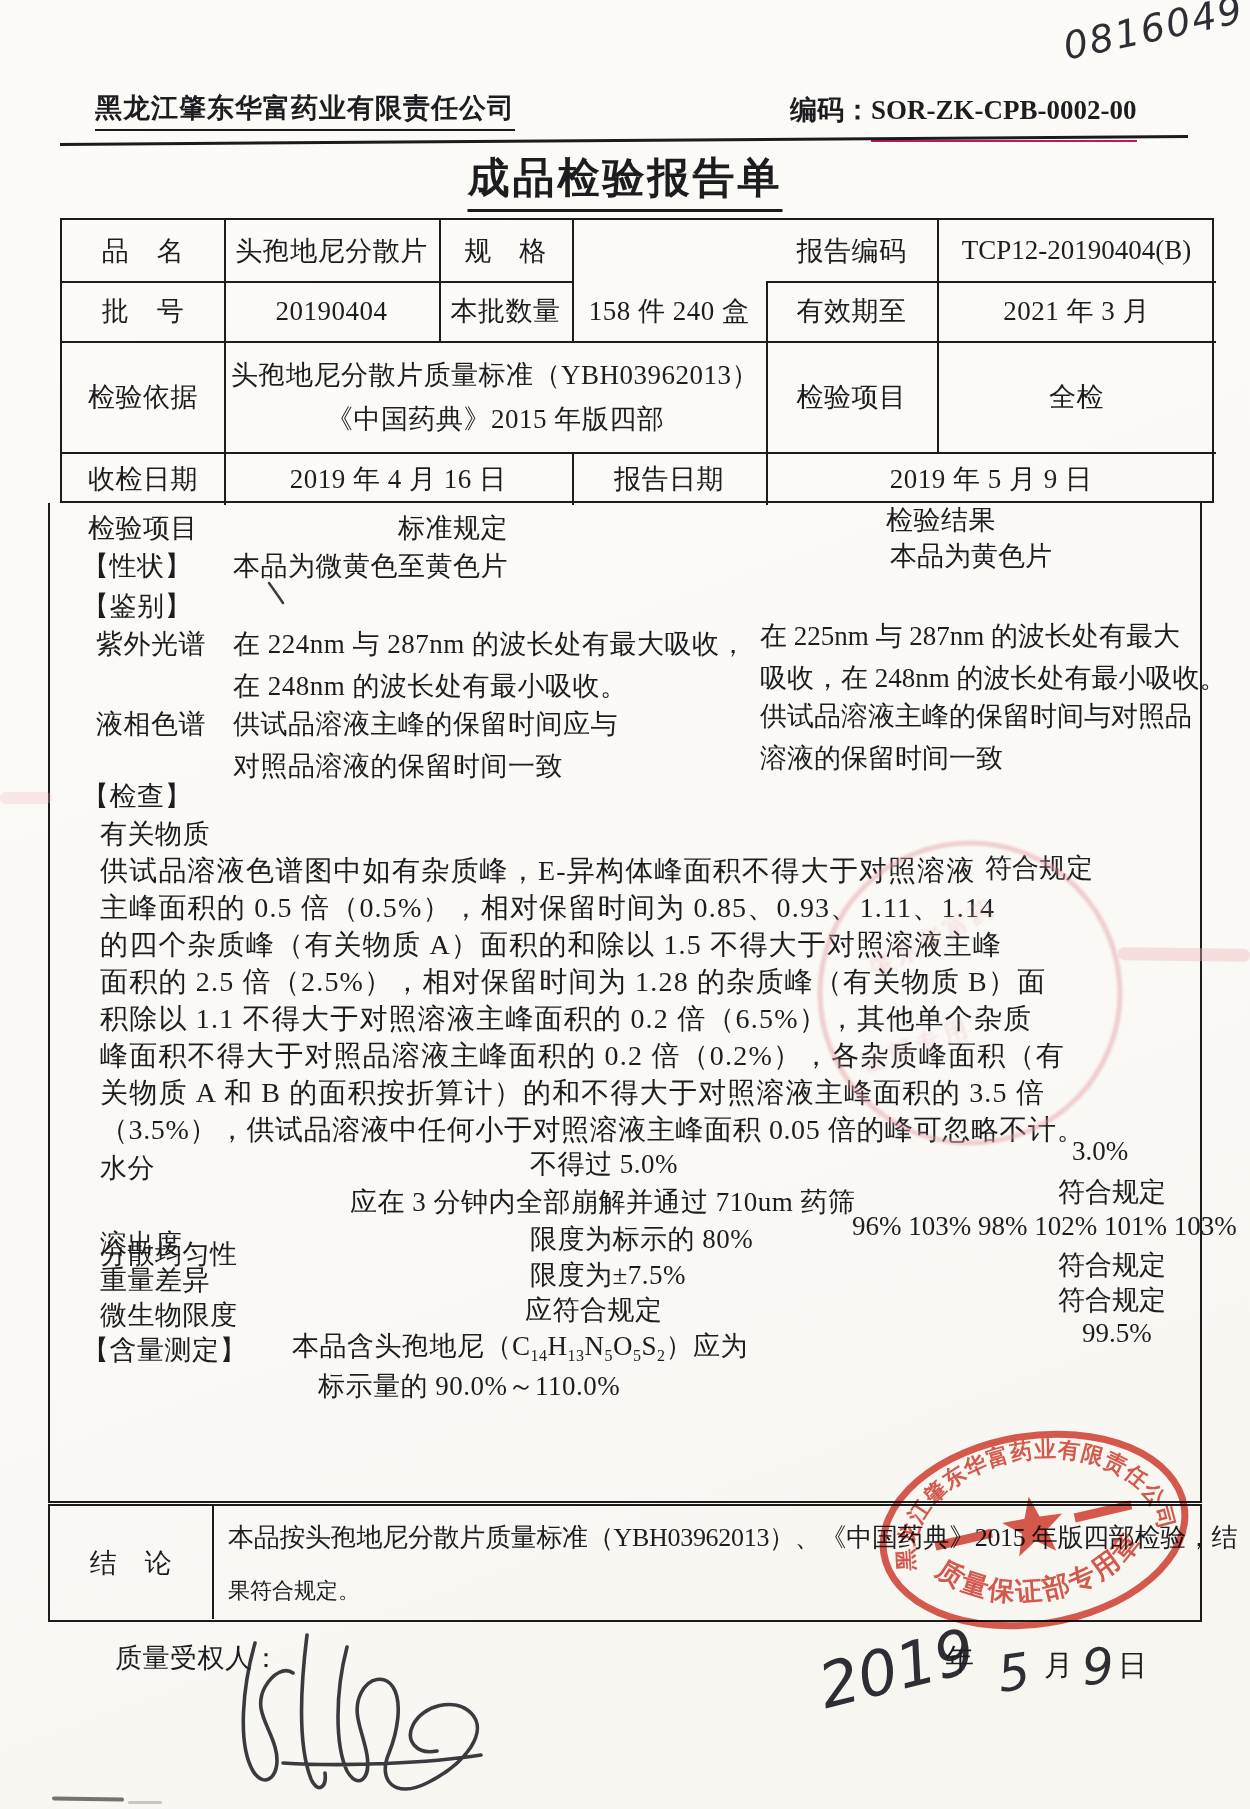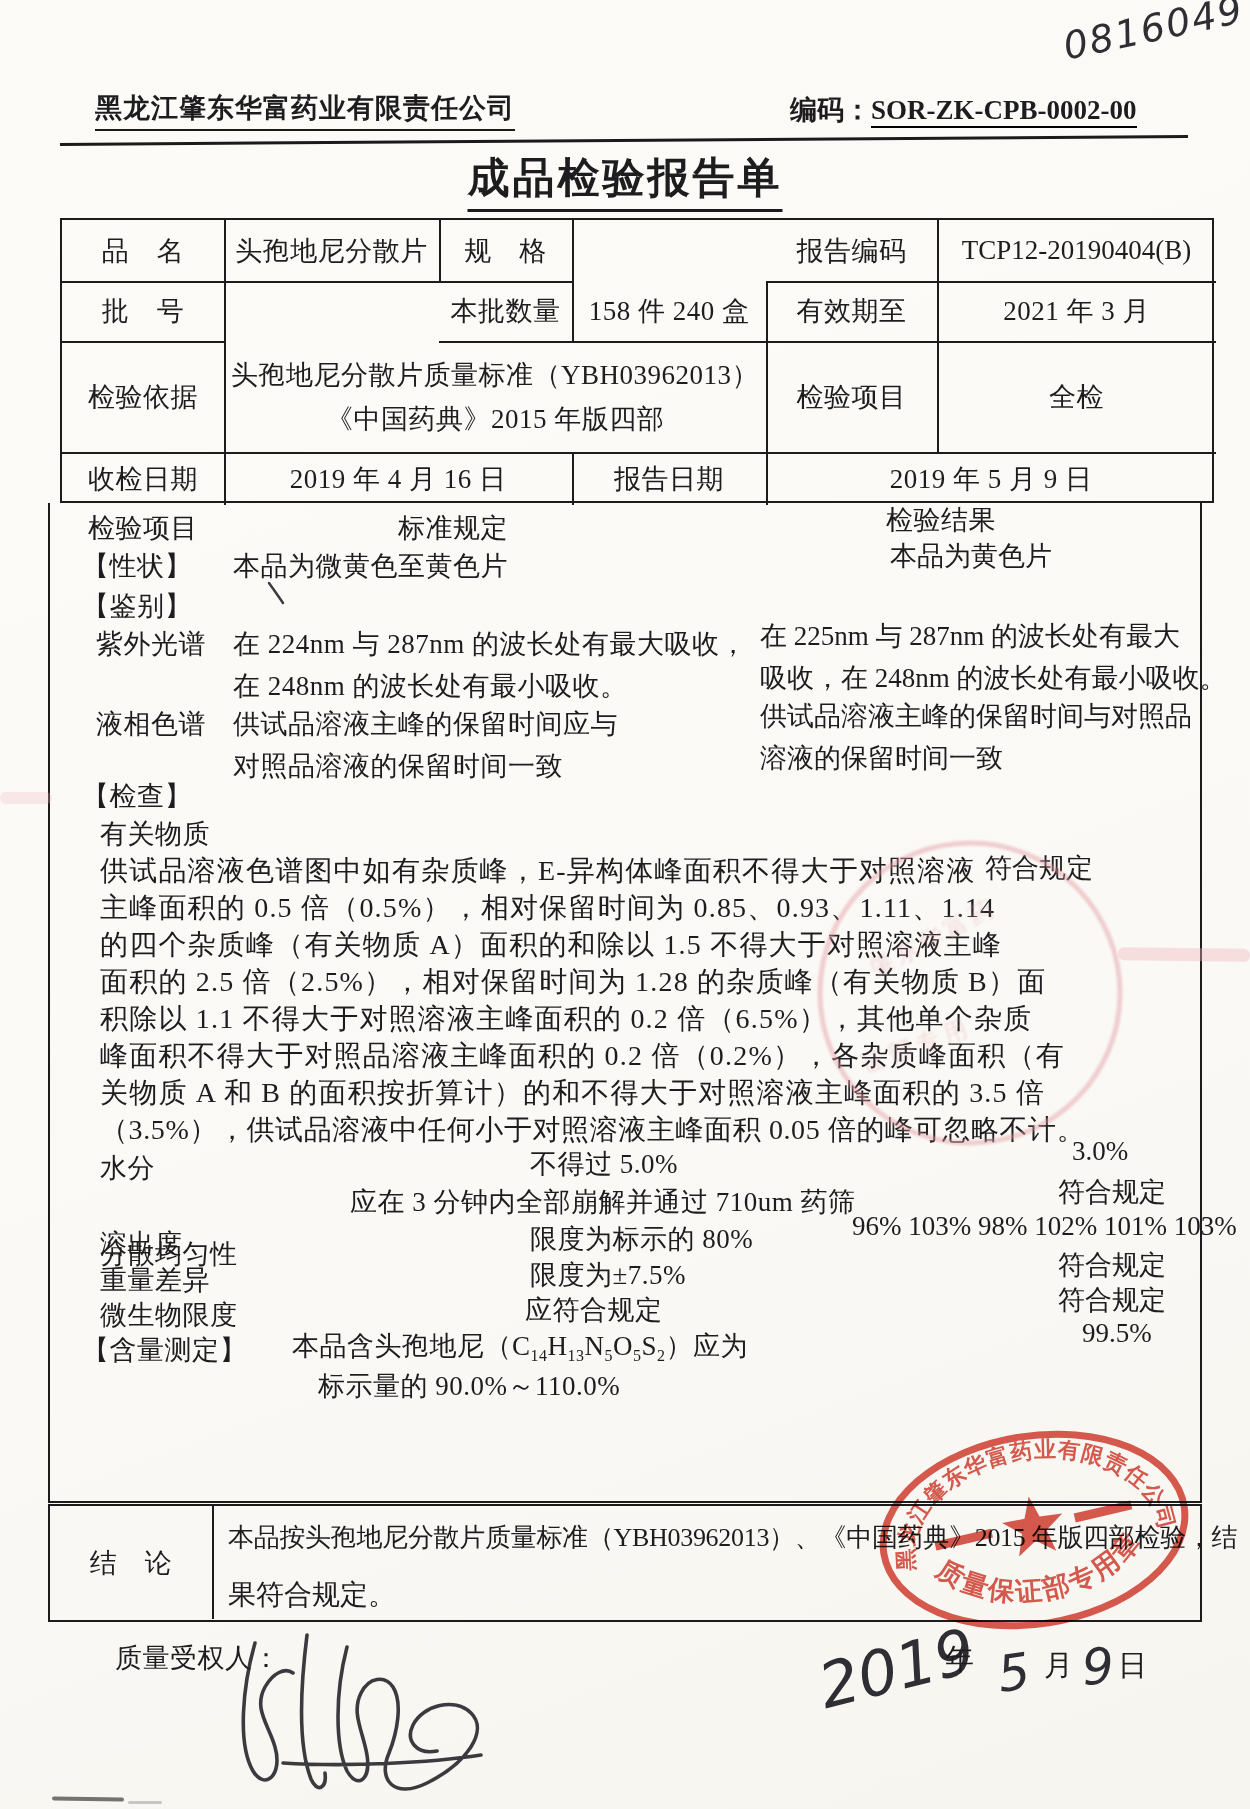--- a/index.html
+++ b/index.html
@@ -25,36 +25,37 @@
   .smear{position:absolute;border-radius:6px;}
 </style>
 </head>
 <body>
 
 <div class="abs hw" style="left:1062px;top:6px;font-size:38px;transform:rotate(-12deg);letter-spacing:2px;">0816049</div>
 
 <div class="abs" style="left:95px;top:90px;font-size:27px;font-weight:bold;letter-spacing:1px;border-bottom:2.5px solid #1b1b1b;padding-bottom:3px;">黑龙江肇东华富药业有限责任公司</div>
 
 <div class="abs" style="left:790px;top:92px;font-size:27px;font-weight:bold;">
-  <span>编码：</span><span style="border-bottom:2px solid #000000;padding-bottom:1px;">SOR-ZK-CPB-0002-00</span>
+  <span>编码：</span><span style="border-bottom:2px solid #be185d;padding-bottom:15px;">SOR-ZK-CPB-0002-00</span>
 </div>
 
 <div class="rule" style="left:60px;top:139px;width:1128px;height:3px;transform:rotate(-0.4deg);"></div>
 
 <div class="abs" style="left:625px;top:150px;transform:translateX(-50%);font-size:42px;font-weight:bold;letter-spacing:3px;border-bottom:3px solid #1b1b1b;padding-bottom:3px;">成品检验报告单</div>
 
 <div class="box" style="left:48px;top:218px;width:1154px;height:285px;margin-left:12px;">
 
   <div class="cell bR bB" style="left:0;top:0;width:162px;height:61px;">品　名</div>
   <div class="cell bR bB" style="left:162px;top:0;width:215px;height:61px;">头孢地尼分散片</div>
   <div class="cell bR bB" style="left:377px;top:0;width:133px;height:61px;">规　格</div>
   <div class="cell bR bB" style="left:704px;top:0;width:171px;height:61px;">报告编码</div>
   <div class="cell bB" style="left:875px;top:0;width:279px;height:61px;letter-spacing:0;">TCP12-20190404(B)</div>
 
   <div class="cell bR bB" style="left:0;top:61px;width:162px;height:60px;">批　号</div>
+  <div class="cell bR bB" style="left:162px;top:61px;width:215px;height:60px;">20190404</div>
   <div class="cell bR bB" style="left:377px;top:61px;width:133px;height:60px;">本批数量</div>
   <div class="cell bR bB" style="left:510px;top:61px;width:194px;height:60px;">158 件 240 盒</div>
   <div class="cell bR bB" style="left:704px;top:61px;width:171px;height:60px;">有效期至</div>
   <div class="cell bB" style="left:875px;top:61px;width:279px;height:60px;">2021 年 3 月</div>
 
   <div class="cell bR bB" style="left:0;top:121px;width:162px;height:111px;">检验依据</div>
   <div class="cell bR bB" style="left:162px;top:121px;width:542px;height:111px;flex-direction:column;justify-content:center;gap:8px;">
     <div>头孢地尼分散片质量标准（YBH03962013）</div>
     <div>《中国药典》2015 年版四部</div>
   </div>
@@ -129,21 +130,21 @@
 <div class="abs txt" style="left:82px;top:1332px;">【含量测定】</div>
 <div class="abs txt" style="left:292px;top:1328px;">
   <span>本品含头孢地尼（C</span><sub>14</sub><span>H</span><sub>13</sub><span>N</span><sub>5</sub><span>O</span><sub>5</sub><span>S</span><sub>2</sub><span>）应为</span>
 </div>
 <div class="abs res" style="left:1082px;top:1318px;">99.5%</div>
 <div class="abs txt" style="left:318px;top:1368px;">标示量的 90.0%～110.0%</div>
 
 <div class="box" style="left:48px;top:1504px;width:1154px;height:118px;">
   <div class="cell bR" style="left:0;top:0;width:162px;height:113px;">结　论</div>
   <div class="abs" style="left:178px;top:14px;font-size:26px;letter-spacing:-0.3px;">本品按头孢地尼分散片质量标准（YBH03962013）、《中国药典》2015 年版四部检验，结</div>
-  <div class="abs" style="left:178px;top:70px;font-size:28px;">果符合规定。</div>
+  <div class="abs" style="left:178px;top:70px;font-size:22px;">果符合规定。</div>
 </div>
 
 <div class="abs txt" style="left:115px;top:1640px;">质量受权人：</div>
 
 <svg class="abs" style="left:225px;top:1615px;" width="310" height="192" viewBox="0 0 310 192">
   <path d="M30,28 C18,70 12,128 28,156 C40,176 58,160 50,132 C44,110 28,94 40,72 C48,58 60,52 68,58
            M82,20 C76,68 72,128 86,164 C92,178 102,174 100,158
            M122,32 C110,78 110,130 122,156 C132,174 146,166 142,140 C138,116 126,98 136,78 C144,62 160,60 168,72 C178,88 172,118 164,138 C152,166 170,184 202,168 C242,148 264,116 246,98 C230,82 198,90 188,110 C180,126 192,140 212,136
            M58,148 C120,152 205,148 256,140" stroke="#26262b" stroke-width="3.6" fill="none" stroke-linecap="round" opacity="0.9"></path>
 </svg>

